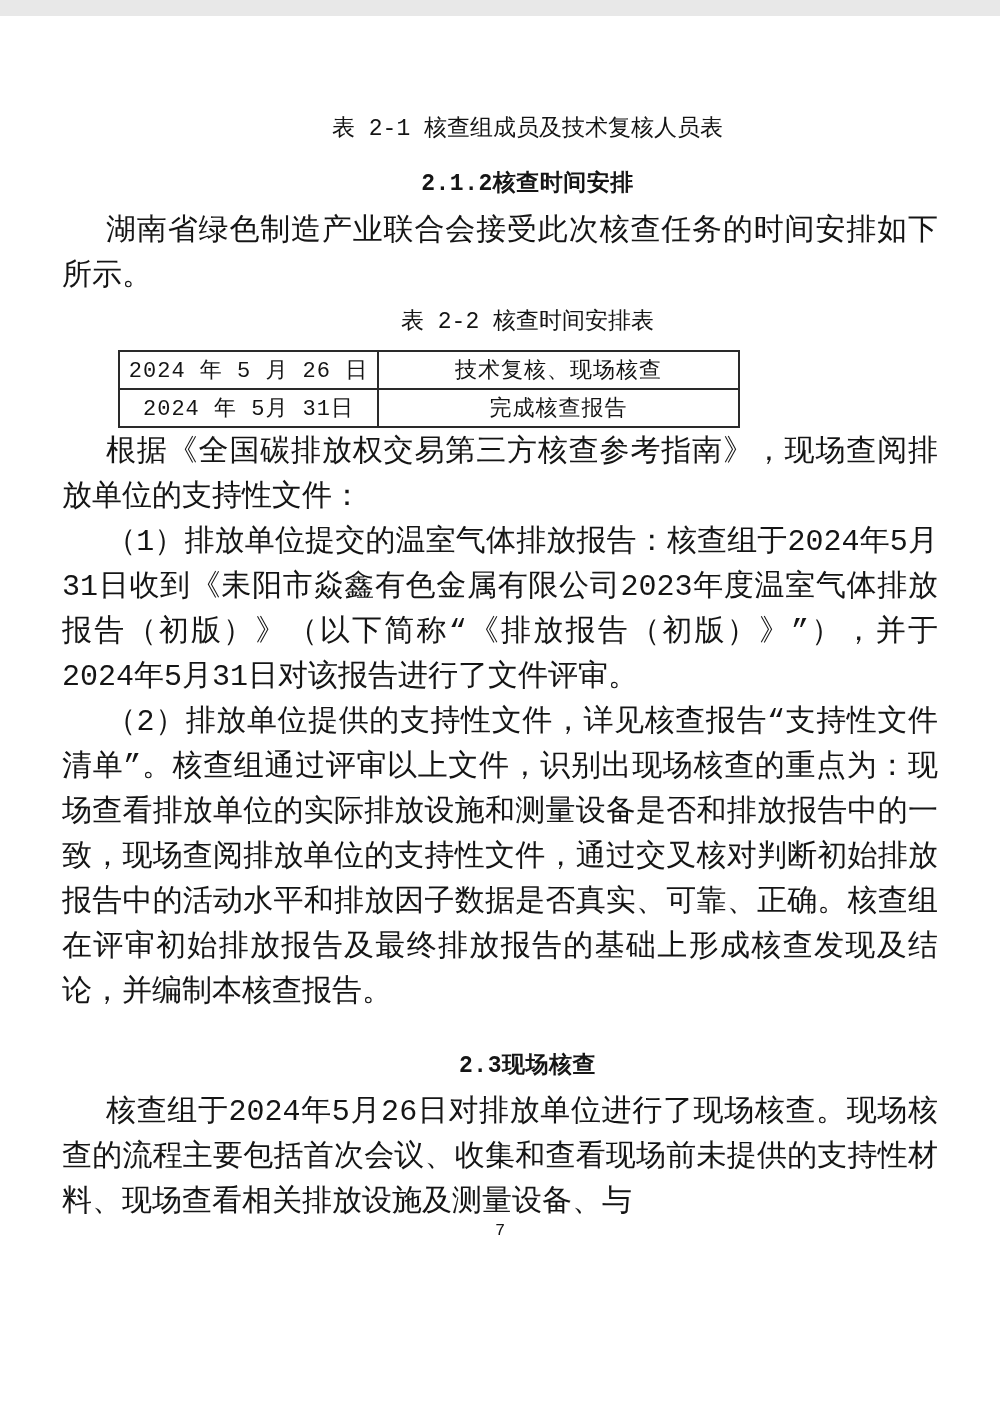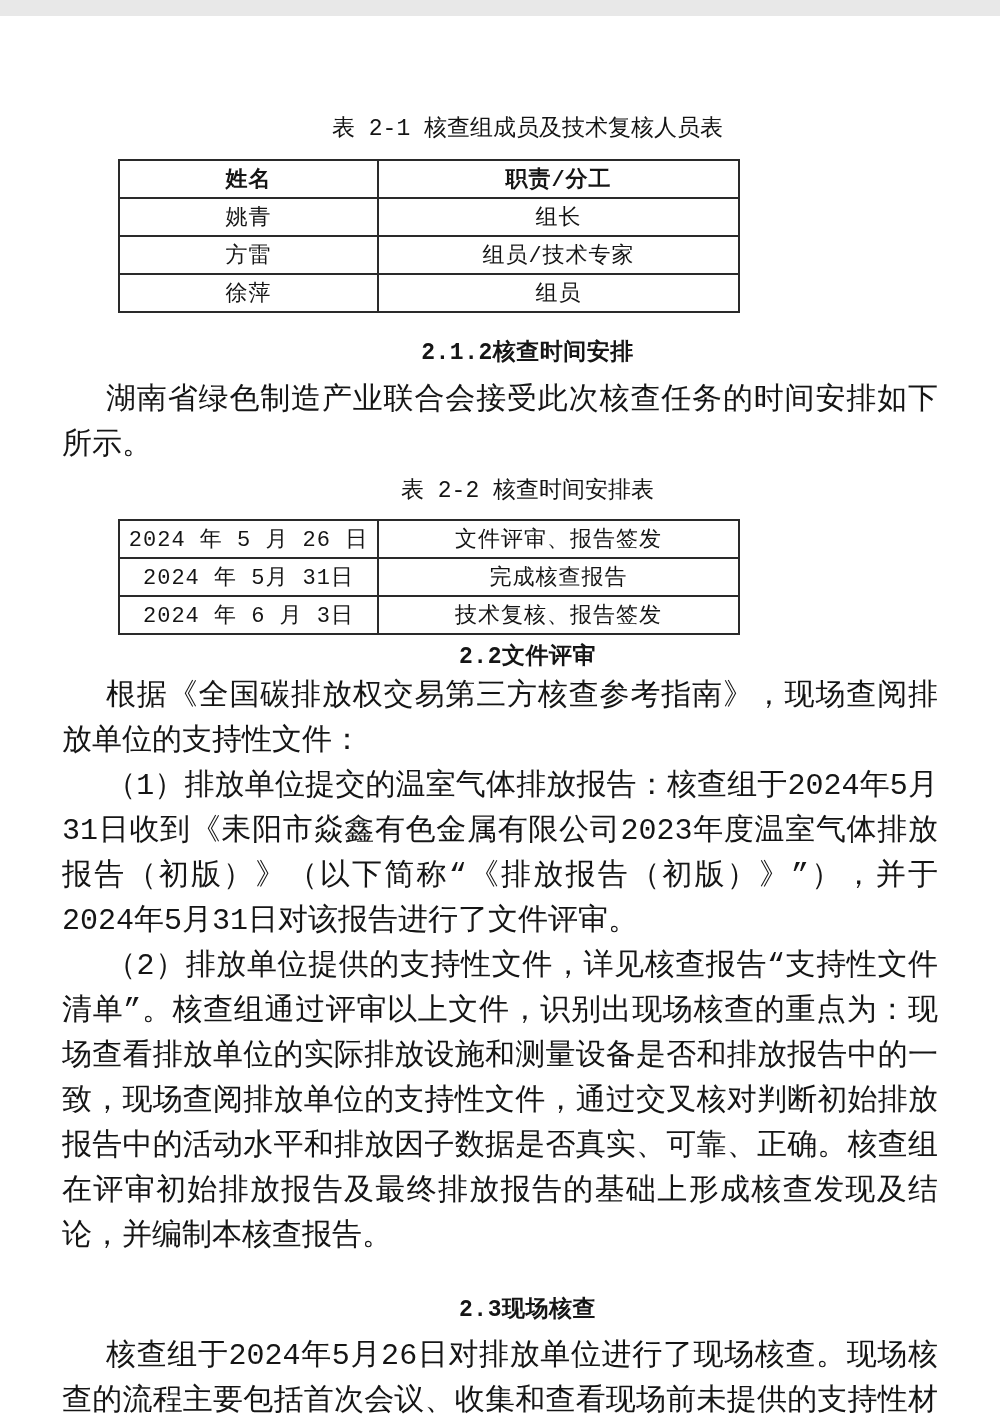--- a/index.html
+++ b/index.html
@@ -77,73 +77,44 @@
   }
 </style>
 </head>
 <body>
 
 <div class="page">
   <div class="content">
 
     <div class="table-caption" id="caption1">表 2-1 核查组成员及技术复核人员表</div>
 
-    <table class="doc" id="table1">
-      <colgroup>
-          <col class="col-a">
-          <col class="col-b">
-        </colgroup>
-      <tbody>
-        <tr>
-          <th>姓名</th>
-          <th>职责/分工</th>
-        </tr>
-        <tr>
-          <td>姚青</td>
-          <td>组长</td>
-        </tr>
-        <tr>
-          <td>方雷</td>
-          <td>组员/技术专家</td>
-        </tr>
-        <tr>
-          <td>徐萍</td>
-          <td>组员</td>
-        </tr>
-      </tbody>
-    </table>
 
     <div class="sec-heading" id="h212">2.1.2核查时间安排</div>
 
     <p class="para" id="p212">湖南省绿色制造产业联合会接受此次核查任务的时间安排如下所示。</p>
 
     <div class="table-caption" id="caption2">表 2-2 核查时间安排表</div>
 
     <table class="doc" id="table2">
       <colgroup>
           <col class="col-a">
           <col class="col-b">
         </colgroup>
       <tbody>
         <tr>
           <td>2024 年 5 月 26 日</td>
-          <td>文件评审、报告签发</td>
+          <td>技术复核、现场核查</td>
         </tr>
         <tr>
           <td>2024 年 5月 31日</td>
           <td>完成核查报告</td>
         </tr>
-        <tr>
-          <td>2024 年 6 月 3日</td>
-          <td>技术复核、报告签发</td>
-        </tr>
       </tbody>
     </table>
 
-    <div class="sec-heading" id="h22">2.2文件评审</div>
 
     <p class="para" id="p22a">根据《全国碳排放权交易第三方核查参考指南》，现场查阅排放单位的支持性文件：</p>
     <p class="para">（1）排放单位提交的温室气体排放报告：核查组于2024年5月31日收到《耒阳市焱鑫有色金属有限公司2023年度温室气体排放报告（初版）》（以下简称“《排放报告（初版）》”），并于2024年5月31日对该报告进行了文件评审。</p>
     <p class="para">（2）排放单位提供的支持性文件，详见核查报告“支持性文件清单”。核查组通过评审以上文件，识别出现场核查的重点为：现场查看排放单位的实际排放设施和测量设备是否和排放报告中的一致，现场查阅排放单位的支持性文件，通过交叉核对判断初始排放报告中的活动水平和排放因子数据是否真实、可靠、正确。核查组在评审初始排放报告及最终排放报告的基础上形成核查发现及结论，并编制本核查报告。</p>
 
     <div class="sec-heading" id="h23">2.3现场核查</div>
 
     <p class="para" id="p23a">核查组于2024年5月26日对排放单位进行了现场核查。现场核查的流程主要包括首次会议、收集和查看现场前未提供的支持性材料、现场查看相关排放设施及测量设备、与</p>
 
     <div class="page-num">7</div>

